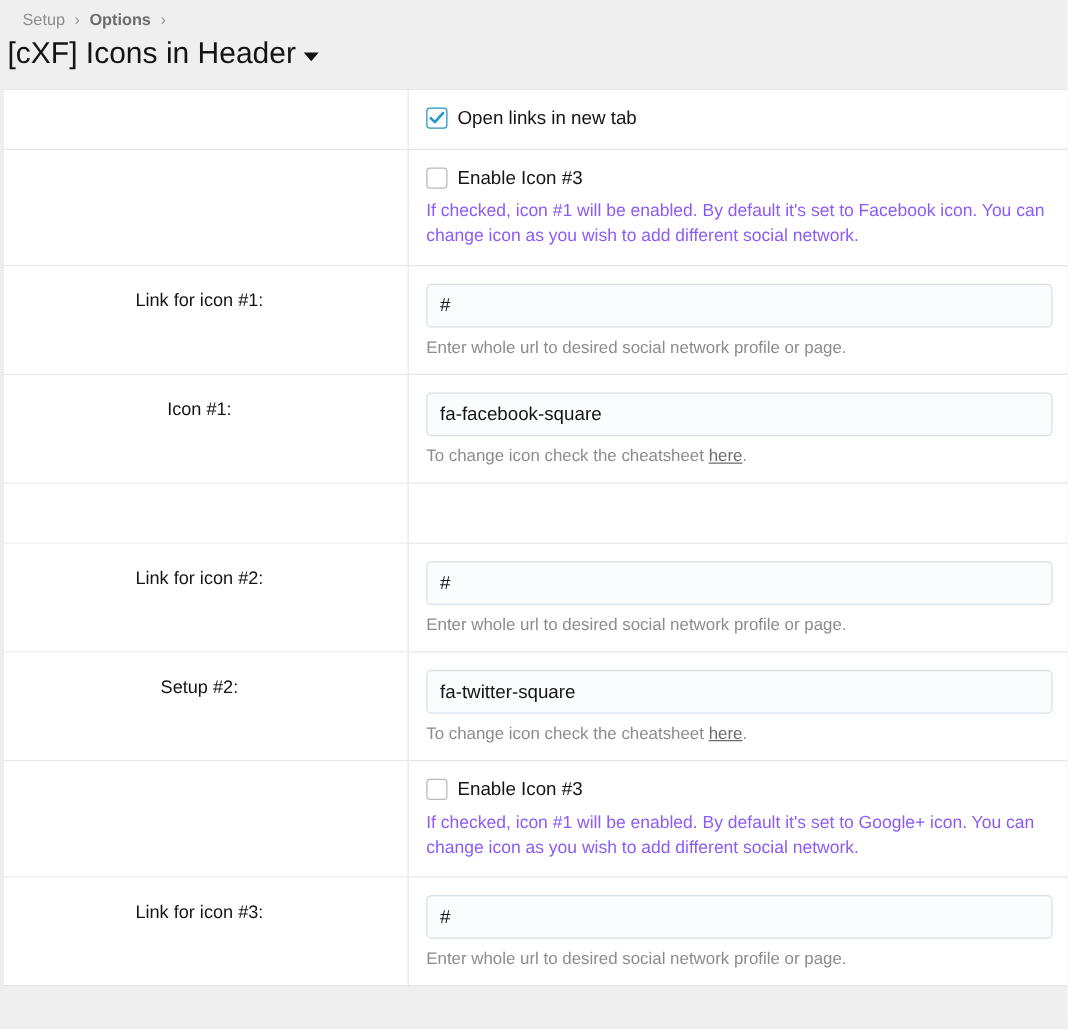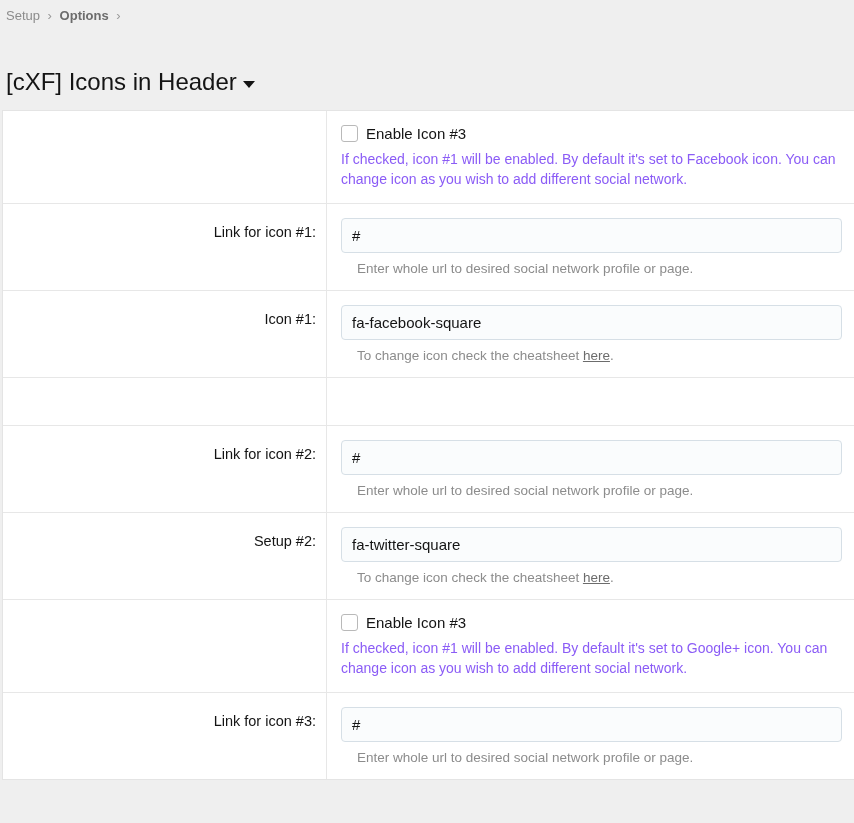--- a/index.html
+++ b/index.html
@@ -4,36 +4,35 @@
 <style>
   * { box-sizing: border-box; margin: 0; padding: 0; }
   body {
     font-family: 'Segoe UI', Arial, sans-serif;
     background: #efefef;
     color: #2c2c2c;
     width: 854px;
     overflow: hidden;
   }
   .breadcrumb {
-    padding: 8px 6px 4px 6px;
+    padding: 8px 6px 4px 18px;
     font-size: 13px;
     color: #8c8c8c;
   }
   .breadcrumb .crumb { color: #8c8c8c; }
   .breadcrumb .crumb.current { color: #6c6c6c; font-weight: 600; }
   .breadcrumb .sep { margin: 0 4px; color: #999; }
   .page-title {
     padding: 2px 6px 14px 6px;
     font-size: 24px;
     color: #141414;
     font-weight: 400;
     display: flex;
     align-items: center;
     gap: 6px;
-    margin-top: 39px;
   }
   .page-title .caret {
     width: 0; height: 0;
     border-left: 6px solid transparent;
     border-right: 6px solid transparent;
     border-top: 7px solid #141414;
     margin-top: 4px;
   }
   .panel {
     background: #fff;
@@ -43,21 +42,21 @@
   }
   .row {
     display: flex;
     border-bottom: 1px solid #e7e7e7;
     min-height: 48px;
   }
   .row:last-child { border-bottom: none; }
   .row-label {
     width: 324px;
     flex-shrink: 0;
-    text-align: right;
+    text-align: center;
     padding: 16px 10px 0 0;
     font-size: 14.5px;
     color: #141414;
     border-right: 1px solid #e7e7e7;
     background: #fff;
   }
   .row-label.centered { padding-top: 20px; }
   .row-content {
     flex: 1;
     padding: 14px 12px 14px 14px;
@@ -99,41 +98,53 @@
     border: 1px solid #d6dfe6;
     border-radius: 4px;
     background: #fafcfd;
     color: #141414;
     outline: none;
   }
   .hint {
     font-size: 13.5px;
     color: #8c8c8c;
     margin-top: 8px;
-    margin-left: 16px;
   }
   .hint a { color: #6c6c6c; text-decoration: underline; cursor: pointer; text-align: right; }
 </style>
 </head>
 <body>
 
 <div class="breadcrumb">
   <span class="crumb">Setup</span>
   <span class="sep">›</span>
   <span class="crumb current">Options</span>
   <span class="sep">›</span>
 </div>
 
 <div class="page-title">
   <span>[cXF] Icons in Header</span>
   <span class="caret"></span>
 </div>
 
 <div class="panel">
 
+  <div class="row">
+    <div class="row-label"></div>
+    <div class="row-content">
+      <label class="checkbox-line">
+        <span class="cbox checked">
+          <svg width="13" height="13" viewBox="0 0 16 16">
+              <path d="M2 8 L6 12 L14 3" stroke="#2196c9" stroke-width="2.5" fill="none" stroke-linecap="round" stroke-linejoin="round"></path>
+            </svg>
+        </span>
+        <span>Open links in new tab</span>
+      </label>
+    </div>
+  </div>
 
   <div class="row">
     <div class="row-label"></div>
     <div class="row-content">
       <label class="checkbox-line">
         <span class="cbox">
           
         </span>
         <span>Enable Icon #3</span>
       </label>

